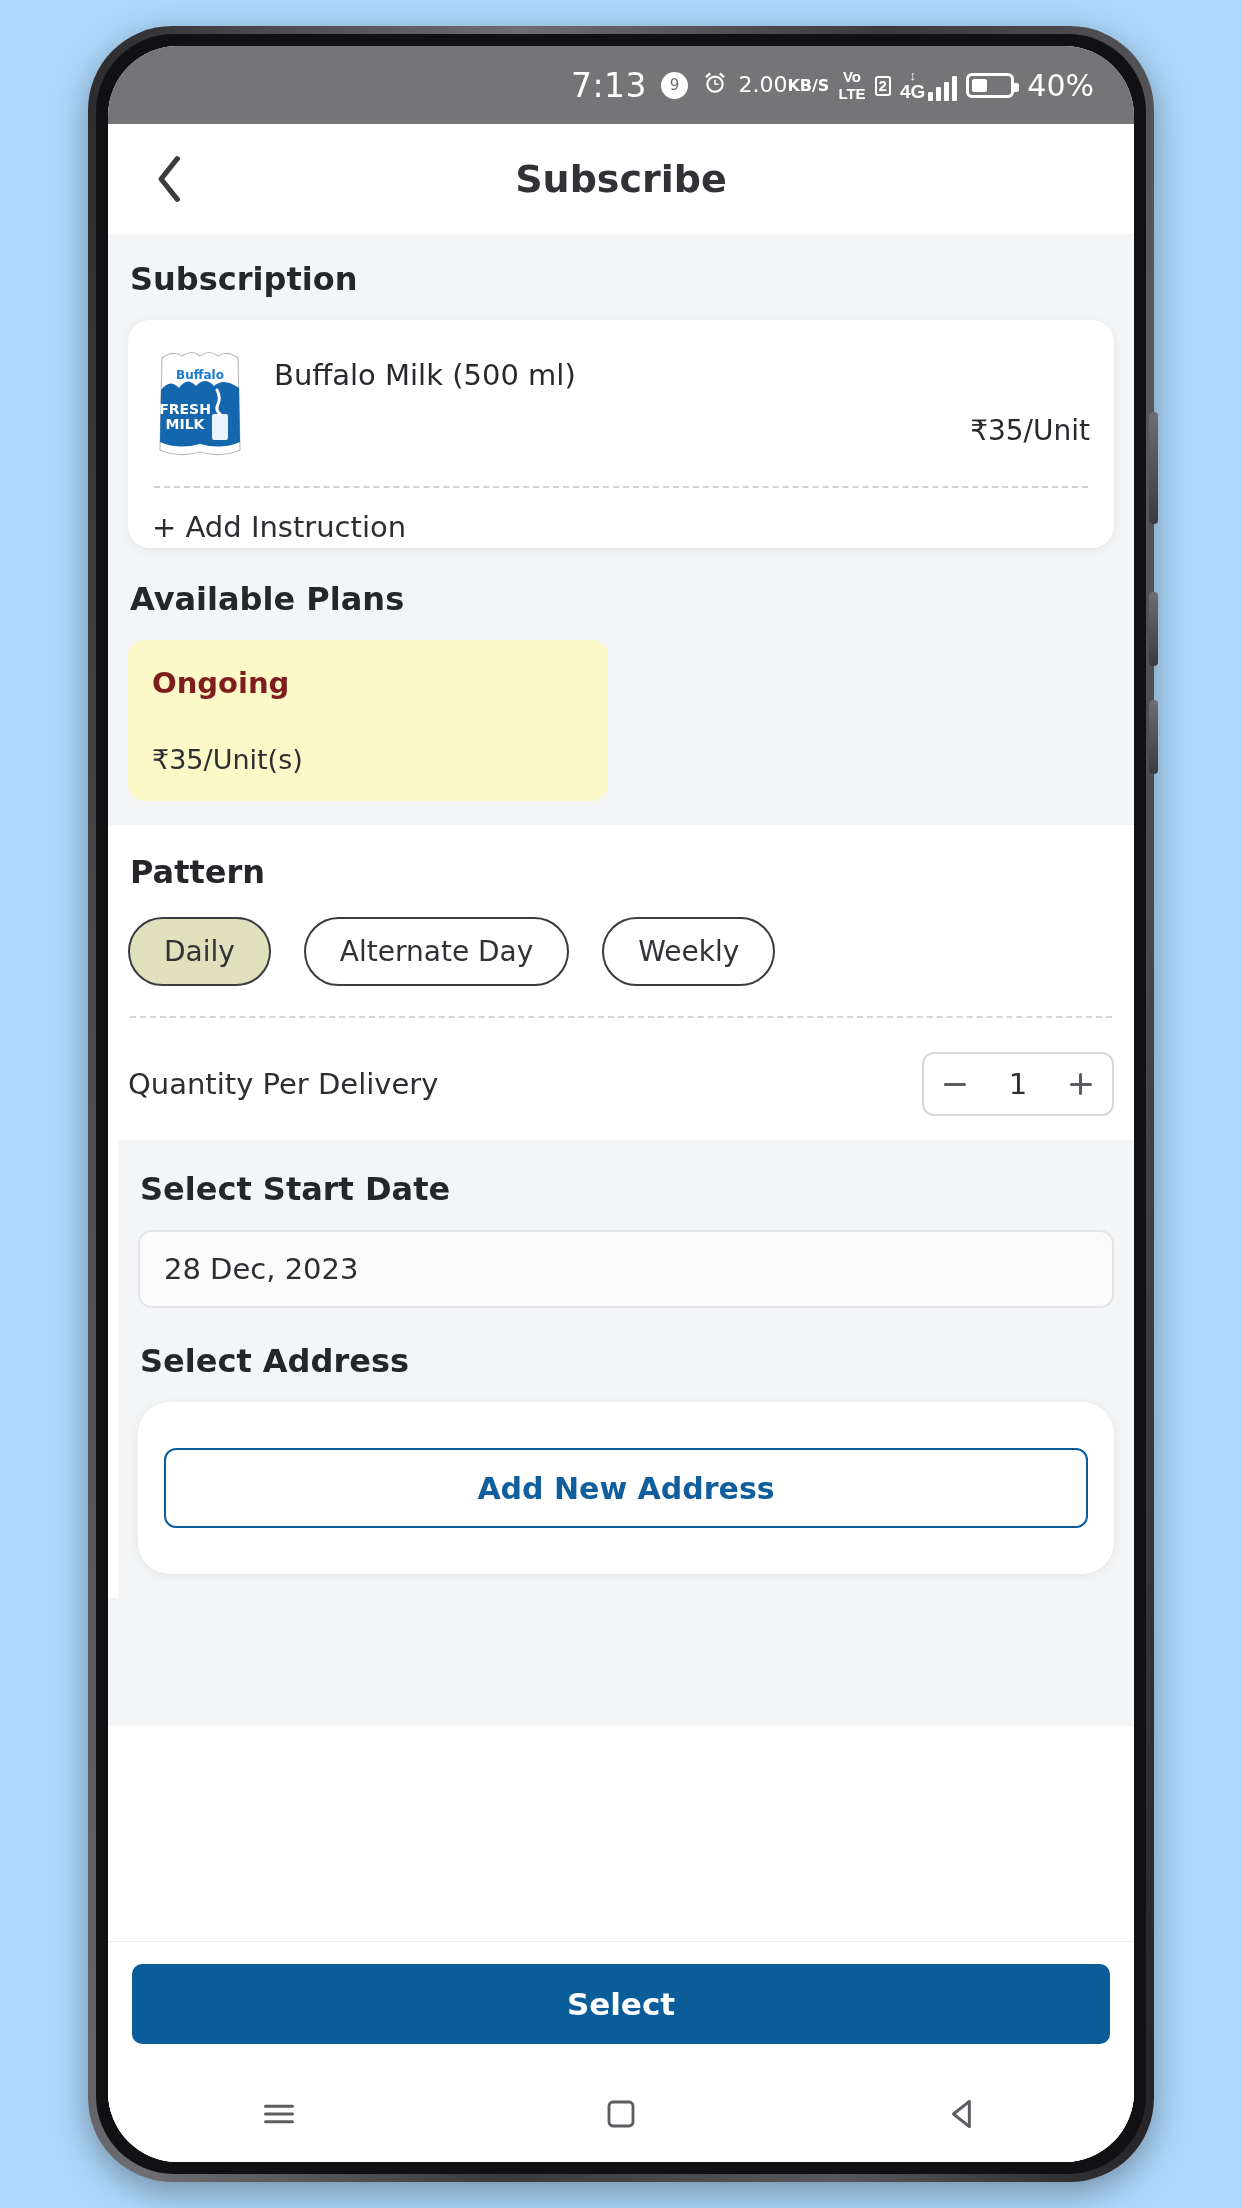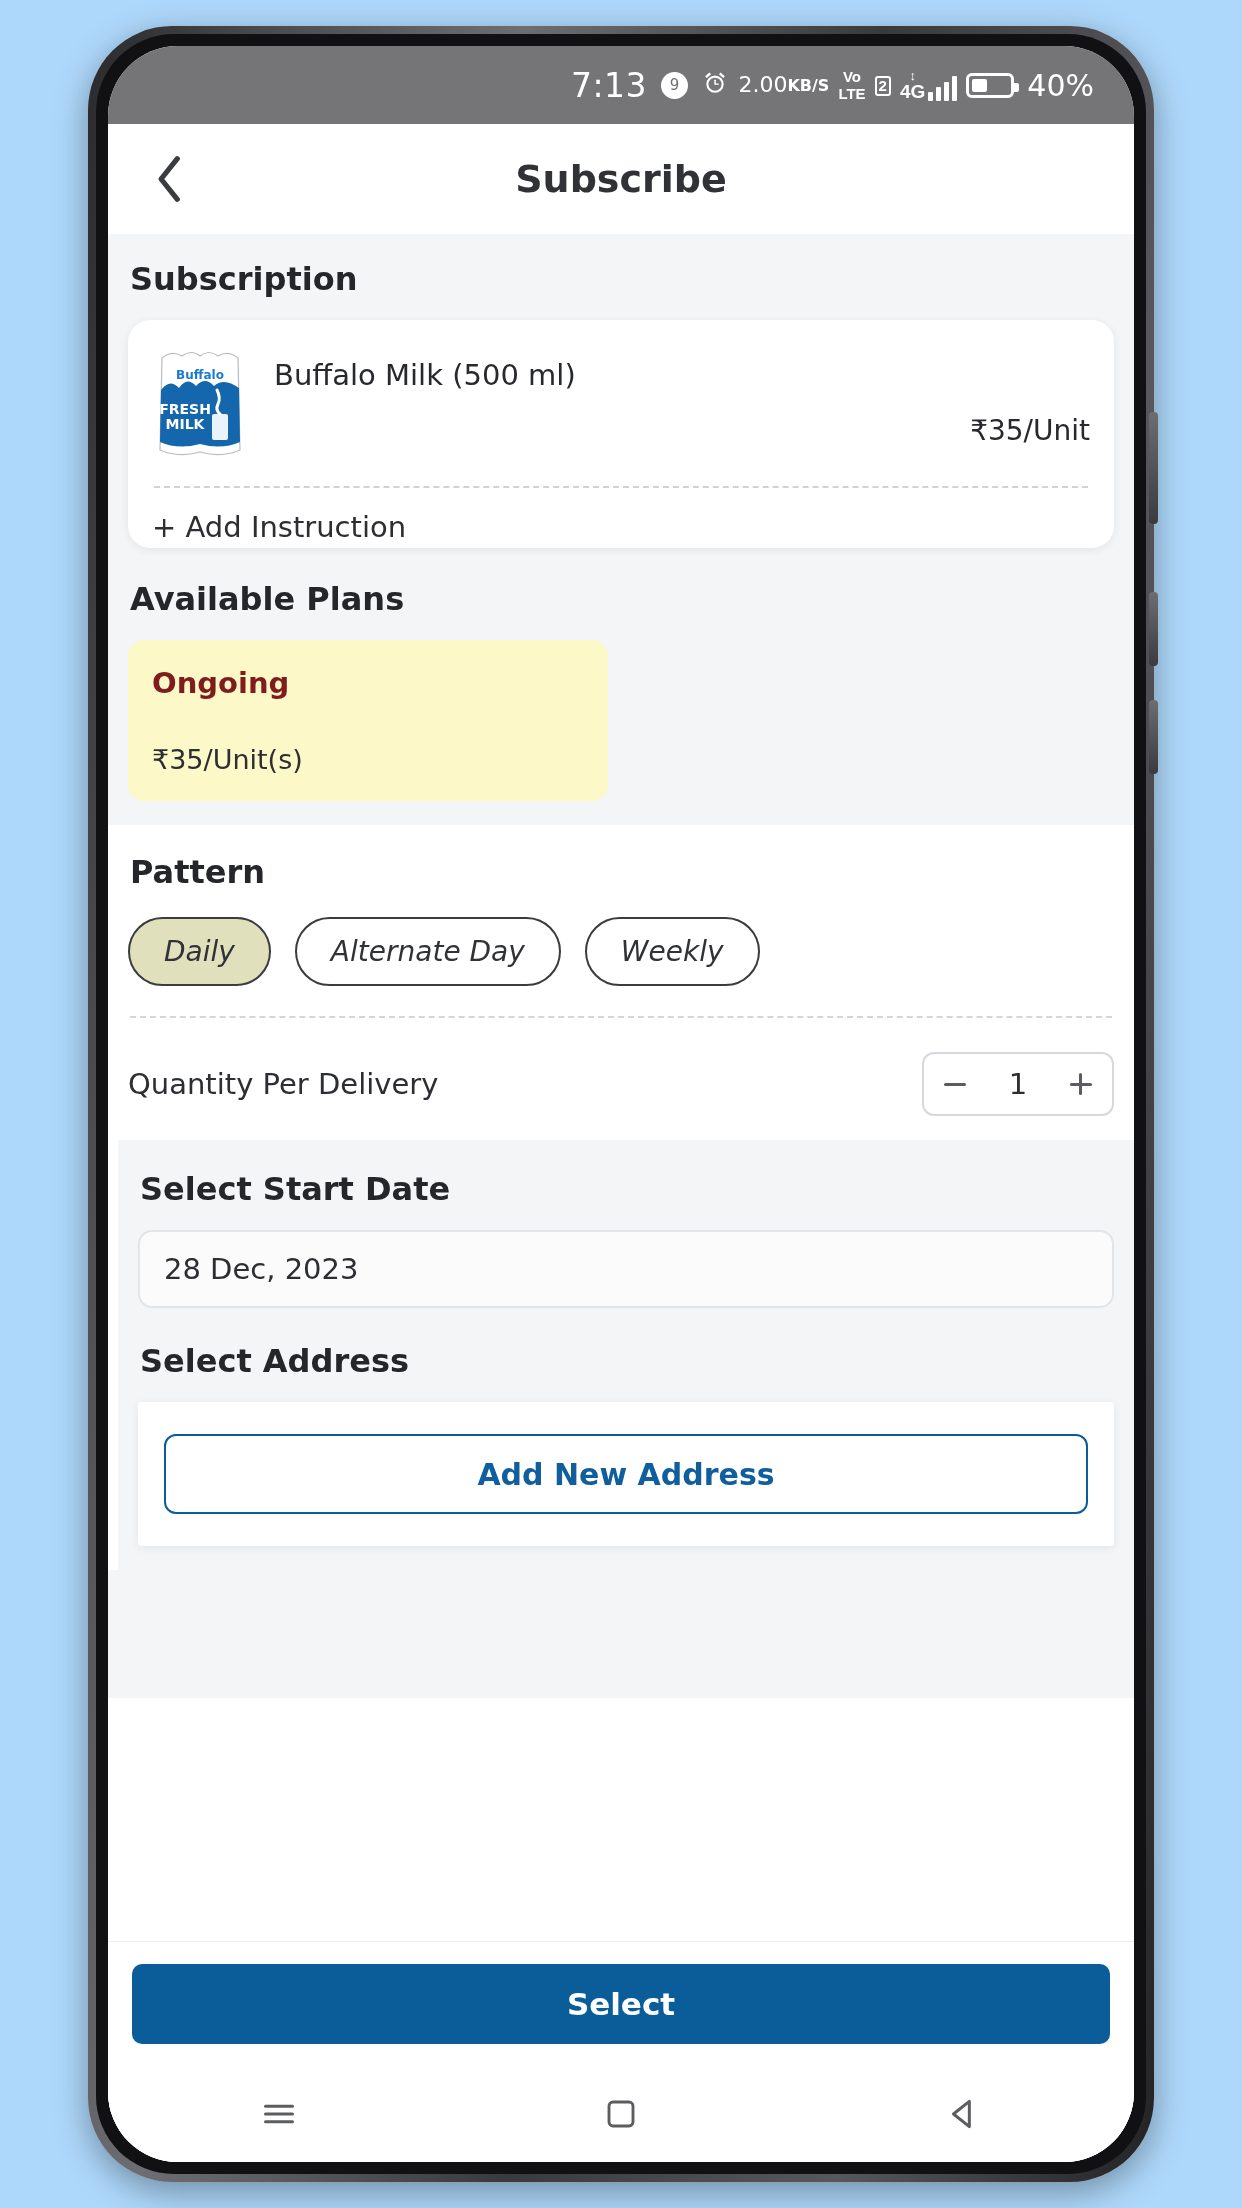--- a/index.html
+++ b/index.html
@@ -114,21 +114,21 @@
 
   
   .plan-card {
     margin-top: 22px; width: 480px; background:#fcf8c8; border-radius: 16px;
     padding: 26px 24px 26px 24px;
   }
   .plan-name { font-size: 29px; font-weight: 700; color:#7f1d1d; font-family:"DejaVu Sans", sans-serif; }
   .plan-price { font-size: 27px; color:#2c2e32; margin-top: 44px; font-family:"DejaVu Sans", sans-serif; }
 
   
-  .chips { display:flex; gap: 24px; margin-top: 26px; font-style: italic; }
+  .chips { display:flex; gap: 33px; margin-top: 26px; }
   .chip {
     border: 2px solid #3a3c40; border-radius: 40px; padding: 16px 34px;
     font-size: 28px; color:#303236; background:#fff; cursor:pointer; white-space:nowrap;
     font-family:"DejaVu Sans", sans-serif;
   }
   .chip.sel { background:#e0e0bd; }
   .dashed2 { border-top: 2px dashed #d3d6da; margin: 30px 2px 0 2px; }
 
   
   .qty-row { display:flex; align-items:center; justify-content:space-between; margin-top: 34px; }
@@ -147,21 +147,21 @@
 
   
   .date-field {
     margin-top: 22px; height: 78px; border:2px solid #e2e4e7; border-radius: 14px;
     background:#fbfbfc; display:flex; align-items:center; padding: 0 24px;
     font-size: 29px; color:#2c2e32; cursor:pointer; font-family:"DejaVu Sans", sans-serif;
   }
 
   
   .addr-card {
-    margin-top: 22px; background:#fff; border-radius: 4px; padding: 32px 26px;
+    margin-top: 22px; background:#fff; border-radius: 32px; padding: 46px 26px;
     box-shadow: 0 2px 10px rgba(0,0,0,.07);
   }
   .addr-btn {
     height: 80px; border:2px solid #0b5d99; border-radius: 12px; display:flex;
     align-items:center; justify-content:center; color:#115e9c; font-size:30px; font-weight:700;
     cursor:pointer; background:#fff; font-family:"DejaVu Sans", sans-serif;
   }
 
   
   .footer { position:absolute; left:0; right:0; bottom: 96px; background:#fff; padding: 22px 24px; border-top:1px solid #eceef0;}

